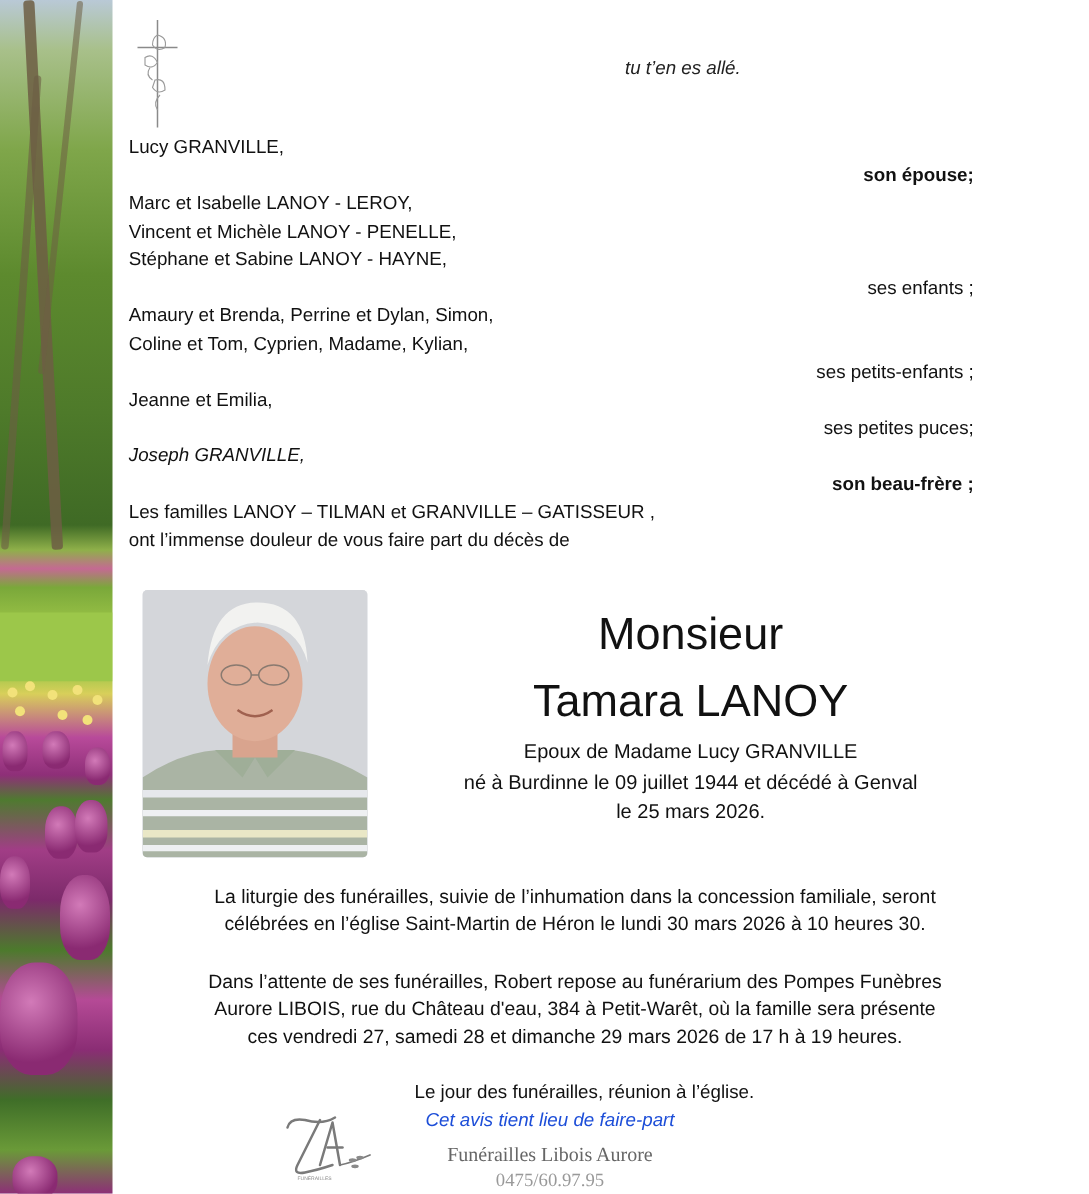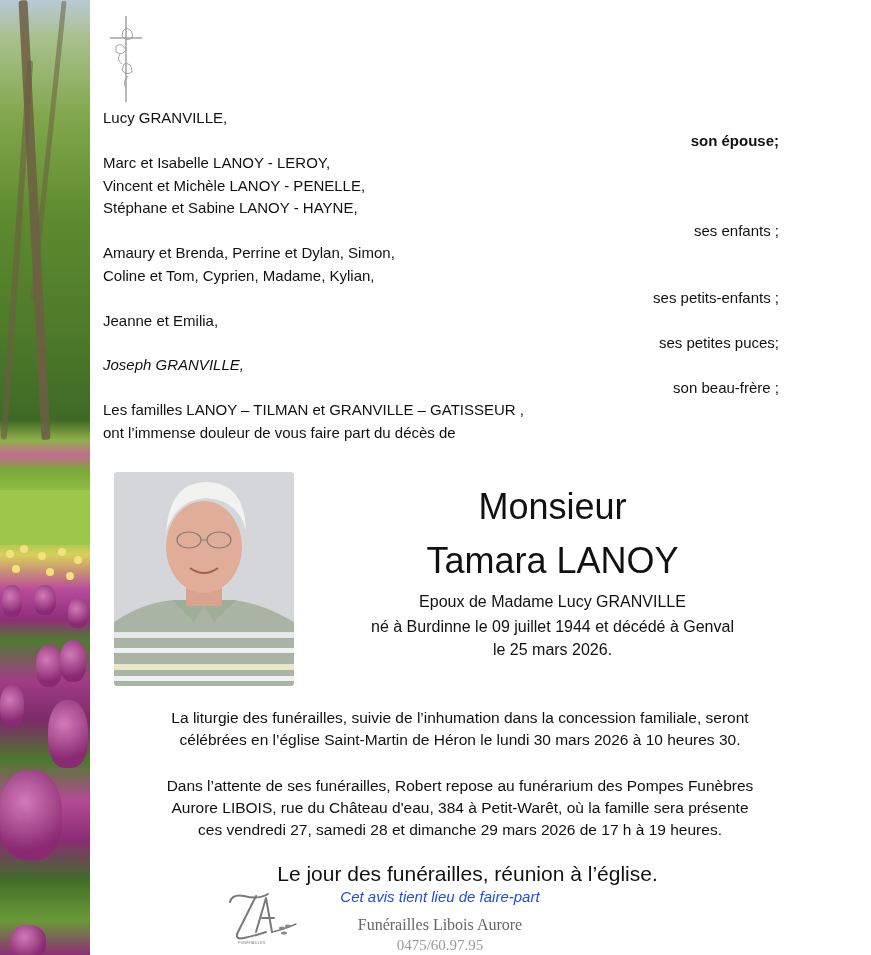--- a/index.html
+++ b/index.html
@@ -78,39 +78,40 @@
   <g fill="none" stroke="#9a9a9a" stroke-width="0.9">
     <path d="M20 14 q8 2 6 10 q-6 4 -10 -2 q0 -6 4 -8z"></path>
     <path d="M10 32 q6 -4 10 4 q-4 6 -10 2z"></path>
     <path d="M18 50 q8 -2 8 8 q-6 4 -10 -2z"></path>
     <path d="M14 40 q-4 6 2 10"></path>
     <path d="M22 62 q-6 6 -2 12"></path>
   </g>
 </svg>
 
 <div class="epigraph">
+  <div class="l2">tu t’en es allé.</div>
 </div>
 
 <div class="left-col body-text" style="top:107px;">Lucy GRANVILLE,</div>
 <div class="right-col body-text" style="top:130px;font-weight:bold;">son épouse;</div>
 
 <div class="left-col body-text" style="top:152px;">Marc et Isabelle LANOY - LEROY,</div>
 <div class="left-col body-text" style="top:175px;">Vincent et Michèle LANOY - PENELLE,</div>
 <div class="left-col body-text" style="top:197px;">Stéphane et Sabine LANOY - HAYNE,</div>
 <div class="right-col body-text" style="top:220px;">ses enfants ;</div>
 
 <div class="left-col body-text" style="top:242px;">Amaury et Brenda, Perrine et Dylan, Simon,</div>
 <div class="left-col body-text" style="top:265px;">Coline et Tom, Cyprien, Madame, Kylian,</div>
 <div class="right-col body-text" style="top:287px;">ses petits-enfants ;</div>
 
 <div class="left-col body-text" style="top:310px;">Jeanne et Emilia,</div>
 <div class="right-col body-text" style="top:332px;">ses petites puces;</div>
 
 <div class="left-col body-text" style="top:354px;font-style:italic;">Joseph GRANVILLE,</div>
-<div class="right-col body-text" style="top:377px;">son beau-frère ;</div>
+<div class="right-col body-text" style="top:377px;font-weight:bold;">son beau-frère ;</div>
 
 <div class="left-col body-text" style="top:399px;">Les familles LANOY – TILMAN et GRANVILLE – GATISSEUR ,</div>
 <div class="left-col body-text" style="top:422px;">ont l’immense douleur de vous faire part du décès de</div>
 
 <div class="photo">
   <svg width="180" height="214" viewBox="0 0 180 214">
     <rect width="180" height="214" fill="#d4d6da"></rect>
 
     <path d="M0 150 q30 -20 60 -22 h60 q30 4 60 22 v64 h-180z" fill="#aab4a4"></path>
     <rect x="0" y="160" width="180" height="6" fill="#e6e8ec"></rect>
@@ -140,21 +141,21 @@
 <div class="center-sm" style="top:616px;">né à Burdinne le 09 juillet 1944 et décédé à Genval</div>
 <div class="center-sm" style="top:639px;">le 25 mars 2026.</div>
 
 <div class="para" style="top:707px;">La liturgie des funérailles, suivie de l’inhumation dans la concession familiale, seront</div>
 <div class="para" style="top:729px;">célébrées en l’église Saint-Martin de Héron le lundi 30 mars 2026 à 10 heures 30.</div>
 
 <div class="para" style="top:775px;">Dans l’attente de ses funérailles, Robert repose au funérarium des Pompes Funèbres</div>
 <div class="para" style="top:797px;">Aurore LIBOIS, rue du Château d'eau, 384 à Petit-Warêt, où la famille sera présente</div>
 <div class="para" style="top:819px;">ces vendredi 27,  samedi 28 et dimanche 29 mars 2026 de 17 h à 19 heures.</div>
 
-<div class="para" style="top:863px;left:120px;width:695px;font-size:21px;">Le jour des funérailles, réunion à l’église.</div>
+<div class="para" style="top:863px;left:120px;width:695px;font-size:15px;">Le jour des funérailles, réunion à l’église.</div>
 <div class="para footer-italic" style="top:886px;left:220px;width:440px;">Cet avis tient lieu de faire-part</div>
 
 <svg class="abs" style="left:226px;top:888px;width:74px;height:60px;" viewBox="0 0 74 60">
   <g fill="none" stroke="#7a7a7a" stroke-width="2" stroke-linecap="round">
     <path d="M4 14 q2 -8 14 -6 q14 4 24 -2"></path>
     <path d="M30 8 q-10 20 -18 36 q-4 8 6 6 q10 -2 22 -6"></path>
     <path d="M40 10 l-10 34 M40 10 l6 34"></path>
     <path d="M36 30 h12"></path>
     <path d="M46 44 q10 -2 24 -8" stroke-width="1.4"></path>
   </g>

